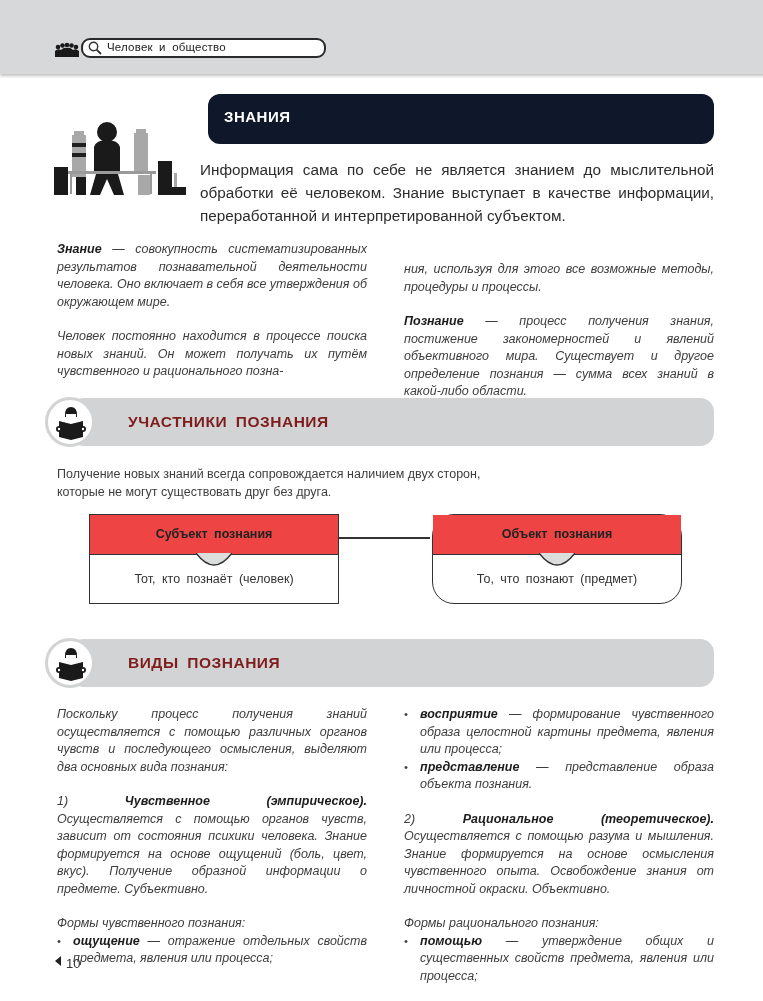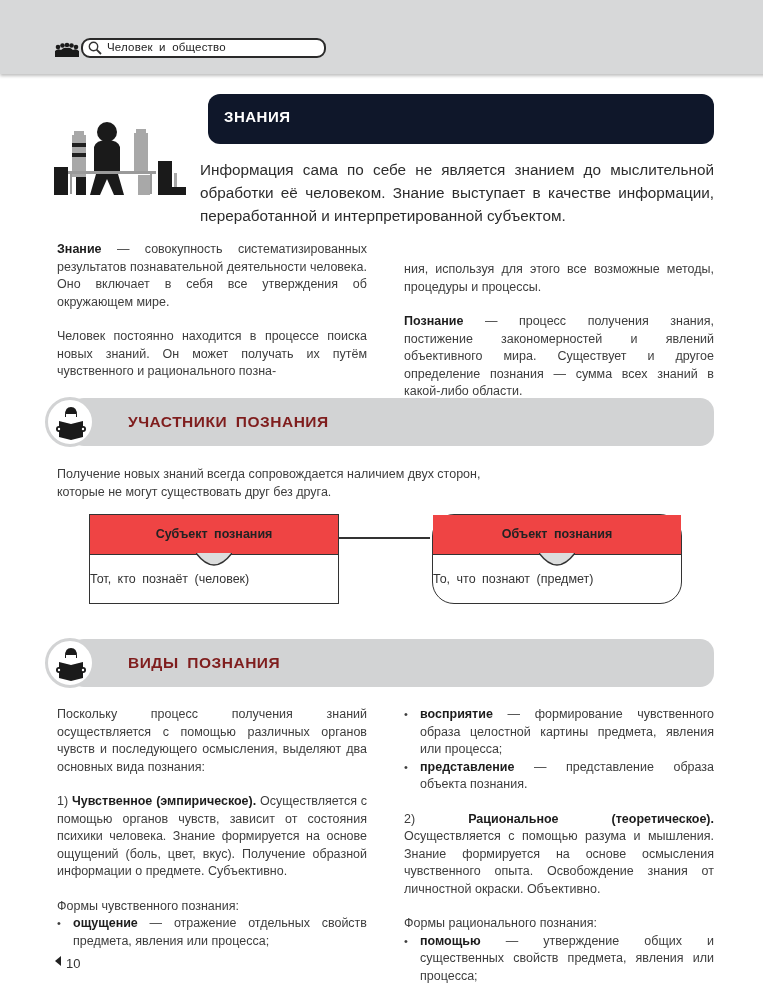--- a/index.html
+++ b/index.html
@@ -28,21 +28,21 @@
   .znaniya-bar {
     position: absolute; left: 208px; top: 94px; width: 506px; height: 50px;
     background: #0f172a; border-radius: 12px;
   }
   .znaniya-title { position: absolute; left: 16px; top: 14px; color: #fff; font-weight: bold; font-size: 15px; letter-spacing: 0.5px; }
   .intro {
     position: absolute; left: 200px; top: 158px; width: 514px;
     font-size: 15.3px; line-height: 23px; color: #2c2c2c; text-align: justify;
   }
 
-  .col { position: absolute; font-size: 12.5px; line-height: 17.5px; color: #3d3d3d; text-align: justify; }
+  .col { position: absolute; font-size: 12.5px; line-height: 17.5px; color: #3d3d3d; text-align: justify; font-style: italic; }
   .col p { margin: 0 0 17px 0; }
   .col b { color: #1c1c1c; }
 
   .section-bar {
     position: absolute; left: 70px; width: 644px; height: 48px;
     background: #d2d3d4; border-radius: 14px;
   }
   .section-title { position: absolute; left: 58px; top: 15px; font-weight: bold; font-size: 15.5px; color: #7f1d1d; letter-spacing: 0.5px; word-spacing: 4px; }
   .reader-badge {
     position: absolute; left: 45px; width: 50px; height: 50px; border-radius: 50%;
@@ -55,21 +55,21 @@
   .box {
     position: absolute; top: 514px; width: 250px; height: 90px;
     border: 1.5px solid #333; box-sizing: border-box; background: #fff;
   }
   .box-head {
     height: 39px; background: #ef4444; border-bottom: 1.5px solid #333;
     text-align: center; font-weight: bold; font-size: 12.5px; line-height: 39px; color: #222;
     position: relative; word-spacing: 3px;
   }
   .box-notch { position: absolute; left: 50%; top: 38px; margin-left: -18px; width: 36px; height: 14px; }
-  .box-body { text-align: left; font-size: 12.5px; line-height: 48px; color: #333; word-spacing: 3px; }
+  .box-body { text-align: center; font-size: 12.5px; line-height: 48px; color: #333; word-spacing: 3px; }
   .connector { position: absolute; left: 339px; top: 537px; width: 91px; height: 1.5px; background: #333; }
 
   .bullet { position: relative; padding-left: 16px; margin: 0; }
   .bullet:before { content: "•"; position: absolute; left: 0; top: 0; font-size: 11px; }
   .formlabel { margin: 0 !important; }
 
   .page-num { position: absolute; left: 57px; top: 956px; font-size: 13px; color: #333; }
 </style>
 </head>
 <body>

